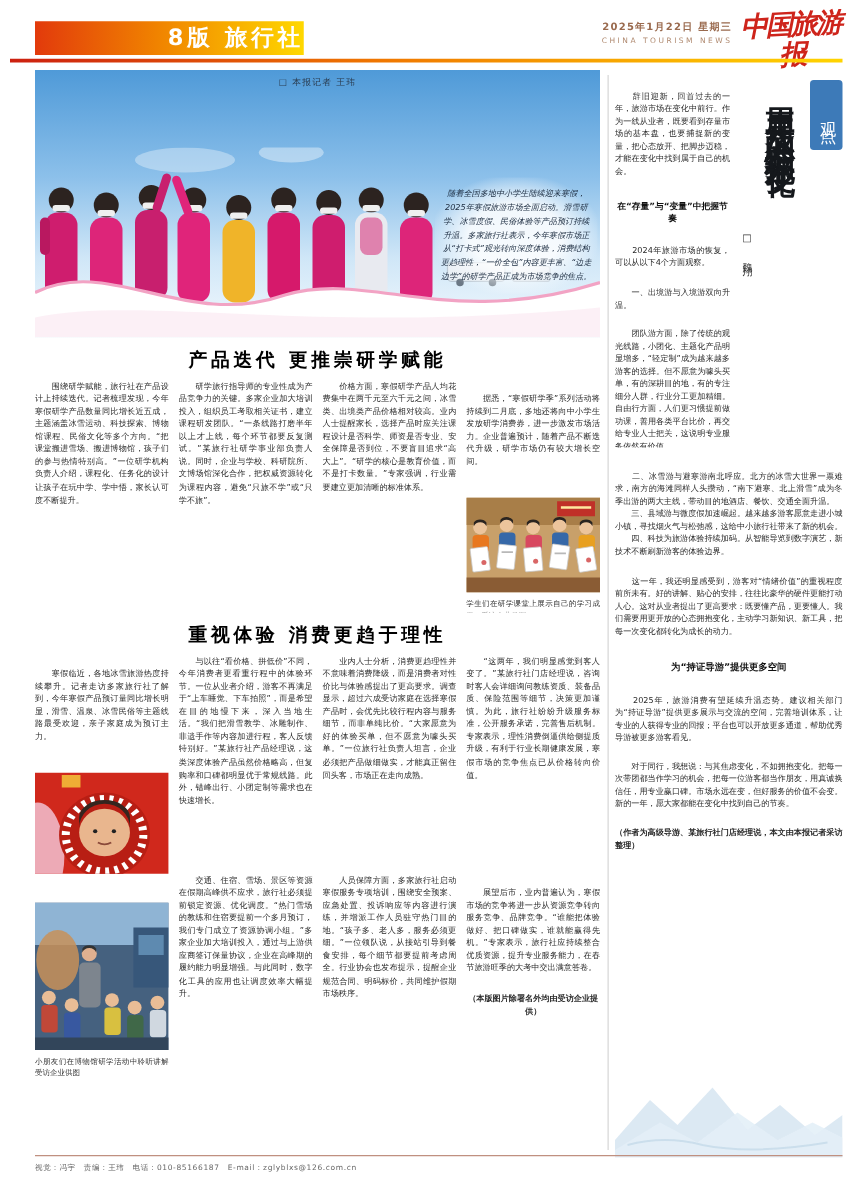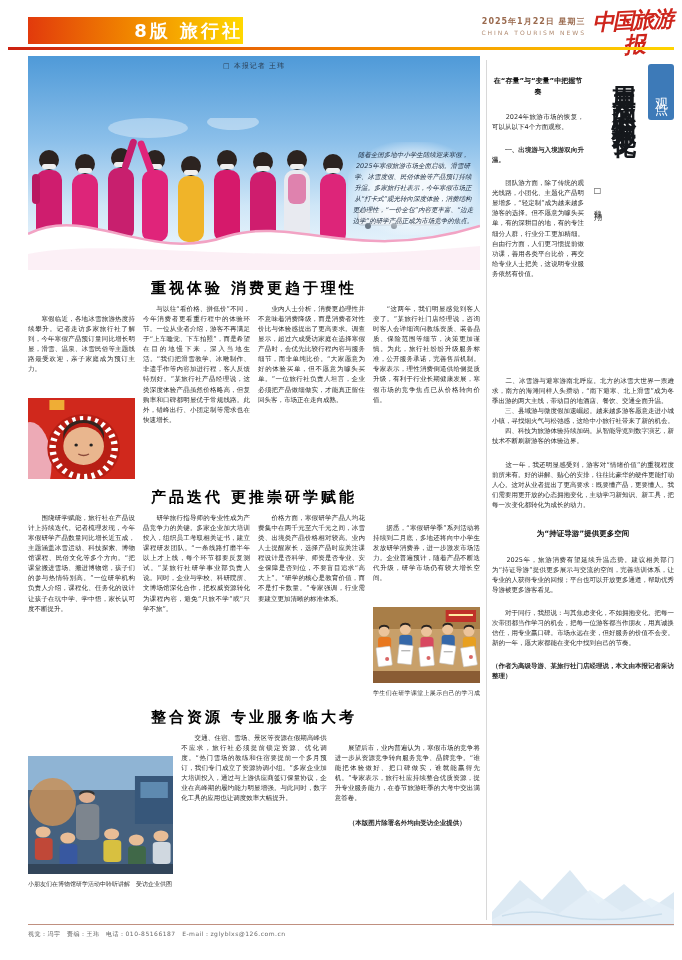--- a/index.html
+++ b/index.html
@@ -44,21 +44,21 @@
   figure{margin:3px 0 0;}
   figcaption{font-size:6px;line-height:1.5;color:#333;text-align:justify;margin-top:2px;white-space:normal;}
   .endnote{font-weight:bold;text-align:center;margin-top:4px !important;}
 
   
   .op{position:absolute;left:492px;top:58px;width:182px;}
   .op-top{position:relative;height:300px;}
   .op-narrow{position:absolute;left:0;top:4px;width:92px;height:296px;overflow:hidden;
     font-size:6.5px;line-height:1.55;text-align:justify;color:#2a2a2a;white-space:pre-line;}
   .op-narrow h4{margin:4px 0;text-align:center;font-size:7px;font-weight:bold;color:#111;}
-  .op-narrow .pt{font-weight:bold;}
+  .op-narrow .pt{font-weight:normal;}
   .op-byline{position:absolute;left:99px;top:128px;writing-mode:vertical-rl;font-size:8px;color:#333;letter-spacing:3px;}
   .op-headline{position:absolute;right:34px;top:8px;writing-mode:vertical-rl;height:288px;
     font-size:24px;font-weight:900;letter-spacing:5px;color:#15181c;}
   .op-badge{position:absolute;right:0;top:6px;width:26px;height:56px;background:#3d7ab8;border-radius:3px;
     color:#fff;writing-mode:vertical-rl;font-size:13px;letter-spacing:5px;text-align:center;line-height:26px;}
   .op-wide{margin-top:8px;height:478px;overflow:hidden;font-size:6.5px;line-height:1.55;
     text-align:justify;color:#2a2a2a;white-space:pre-line;}
   .op-wide h4{margin:5px 0;text-align:center;font-size:7.5px;font-weight:bold;color:#111;}
   .op-wide p{margin:0 0 3px;}
   .op-credit{font-weight:bold;}
@@ -148,20 +148,79 @@
               <rect x="0" y="50" width="26" height="70" rx="10" fill="#dd2579"></rect>
             </g>
         </g>
 
         <path d="M0,116 C60,86 120,146 200,118 C268,98 330,146 452,108 L452,152 L0,152 Z" fill="#ffffff"></path>
         <path d="M0,116 C60,86 120,146 200,118 C268,98 330,146 452,108" fill="none" stroke="#f2a3c4" stroke-width="2.5"></path>
         <path d="M0,136 C90,118 220,150 452,128 L452,152 L0,152 Z" fill="#fbeaf2" opacity="0.7"></path>
       </svg>
 
       <div class="hero-intro">随着全国多地中小学生陆续迎来寒假，2025年寒假旅游市场全面启动。滑雪研学、冰雪度假、民俗体验等产品预订持续升温。多家旅行社表示，今年寒假市场正从“打卡式”观光转向深度体验，消费结构更趋理性，“一价全包”内容更丰富、“边走边学”的研学产品正成为市场竞争的焦点。</div>
+    </div>
+
+    <div class="section s2">
+      <h2>产品迭代 更推崇研学赋能</h2>
+      <div class="cols">
+        <div class="col"><p>　　围绕研学赋能，旅行社在产品设计上持续迭代。记者梳理发现，今年寒假研学产品数量同比增长近五成，主题涵盖冰雪运动、科技探索、博物馆课程、民俗文化等多个方向。“把课堂搬进雪场、搬进博物馆，孩子们的参与热情特别高。”一位研学机构负责人介绍，课程化、任务化的设计让孩子在玩中学、学中悟，家长认可度不断提升。</p></div>
+        <div class="col"><p>　　研学旅行指导师的专业性成为产品竞争力的关键。多家企业加大培训投入，组织员工考取相关证书，建立课程研发团队。“一条线路打磨半年以上才上线，每个环节都要反复测试。”某旅行社研学事业部负责人说。同时，企业与学校、科研院所、文博场馆深化合作，把权威资源转化为课程内容，避免“只旅不学”或“只学不旅”。</p></div>
+        <div class="col"><p>　　价格方面，寒假研学产品人均花费集中在两千元至六千元之间，冰雪类、出境类产品价格相对较高。业内人士提醒家长，选择产品时应关注课程设计是否科学、师资是否专业、安全保障是否到位，不要盲目追求“高大上”。“研学的核心是教育价值，而不是打卡数量。”专家强调，行业需要建立更加清晰的标准体系。</p></div>
+        <div class="col">
+          <p>　　据悉，“寒假研学季”系列活动将持续到二月底，多地还将向中小学生发放研学消费券，进一步激发市场活力。企业普遍预计，随着产品不断迭代升级，研学市场仍有较大增长空间。</p>
+          <figure>
+            <svg width="100%" height="76" viewBox="0 0 106 76" preserveAspectRatio="none">
+              <rect width="106" height="76" fill="#c8a06a"></rect>
+              <rect width="106" height="22" fill="#a87e48"></rect>
+              <rect x="72" y="3" width="30" height="12" fill="#c03028"></rect>
+              <rect x="75" y="7" width="24" height="2" fill="#ffe9a0"></rect>
+              <g>
+                <g transform="translate(4,18)">
+                    <circle cx="7" cy="6" r="5.5" fill="#ecc49c"></circle>
+                    <path d="M2,5 a5.5,5.5 0 0 1 10,0 l0,-3 a5.5,4 0 0 0 -10,0 z" fill="#2a2420"></path>
+                    <rect x="1" y="12" width="13" height="14" rx="3" fill="#e87820"></rect>
+                    <rect x="0" y="22" width="14" height="19" rx="1" fill="#fff" stroke="#c9c9c9" stroke-width=".6" transform="rotate(-7 7 31)"></rect>
+                    <circle cx="10" cy="34" r="2" fill="#d04040" opacity=".8"></circle>
+                  </g>
+                <g transform="translate(25,16)">
+                    <circle cx="7" cy="6" r="5.5" fill="#ecc49c"></circle>
+                    <path d="M2,5 a5.5,5.5 0 0 1 10,0 l0,-3 a5.5,4 0 0 0 -10,0 z" fill="#2a2420"></path>
+                    <rect x="1" y="12" width="13" height="14" rx="3" fill="#3668a8"></rect>
+                    <rect x="0" y="22" width="14" height="19" rx="1" fill="#fff" stroke="#c9c9c9" stroke-width=".6" transform="rotate(6 7 31)"></rect>
+                    <rect x="3" y="27" width="9" height="1.4" fill="#b8b8b8"></rect>
+                  </g>
+                <g transform="translate(46,18)">
+                    <circle cx="7" cy="6" r="5.5" fill="#ecc49c"></circle>
+                    <path d="M2,5 a5.5,5.5 0 0 1 10,0 l0,-3 a5.5,4 0 0 0 -10,0 z" fill="#2a2420"></path>
+                    <rect x="1" y="12" width="13" height="14" rx="3" fill="#d84860"></rect>
+                    <rect x="0" y="22" width="14" height="19" rx="1" fill="#fff" stroke="#c9c9c9" stroke-width=".6" transform="rotate(-5 7 31)"></rect>
+                    <circle cx="9" cy="33" r="2" fill="#d04040" opacity=".8"></circle>
+                  </g>
+                <g transform="translate(67,16)">
+                    <circle cx="7" cy="6" r="5.5" fill="#ecc49c"></circle>
+                    <path d="M2,5 a5.5,5.5 0 0 1 10,0 l0,-3 a5.5,4 0 0 0 -10,0 z" fill="#2a2420"></path>
+                    <rect x="1" y="12" width="13" height="14" rx="3" fill="#3668a8"></rect>
+                    <rect x="0" y="22" width="14" height="19" rx="1" fill="#fff" stroke="#c9c9c9" stroke-width=".6" transform="rotate(8 7 31)"></rect>
+                    <rect x="3" y="28" width="9" height="1.4" fill="#b8b8b8"></rect>
+                  </g>
+                <g transform="translate(88,18)">
+                    <circle cx="7" cy="6" r="5.5" fill="#ecc49c"></circle>
+                    <path d="M2,5 a5.5,5.5 0 0 1 10,0 l0,-3 a5.5,4 0 0 0 -10,0 z" fill="#2a2420"></path>
+                    <rect x="1" y="12" width="13" height="14" rx="3" fill="#e8a020"></rect>
+                    <rect x="0" y="22" width="14" height="19" rx="1" fill="#fff" stroke="#c9c9c9" stroke-width=".6" transform="rotate(-9 7 31)"></rect>
+                    <circle cx="9" cy="32" r="2" fill="#d04040" opacity=".8"></circle>
+                  </g>
+              </g>
+              <rect y="64" width="106" height="12" fill="#8a5c34"></rect>
+            </svg>
+            <figcaption>学生们在研学课堂上展示自己的学习成果　受访企业供图</figcaption>
+          </figure>
+        </div>
+      </div>
     </div>
 
     <div class="section s1">
       <h2>重视体验 消费更趋于理性</h2>
       <div class="cols">
         <div class="col">
           <p>　　寒假临近，各地冰雪旅游热度持续攀升。记者走访多家旅行社了解到，今年寒假产品预订量同比增长明显，滑雪、温泉、冰雪民俗等主题线路最受欢迎，亲子家庭成为预订主力。</p>
           <figure>
             <svg width="100%" height="98" viewBox="0 0 100 98" preserveAspectRatio="none">
               <rect width="100" height="98" fill="#d0281c"></rect>
@@ -177,81 +236,21 @@
             </svg>
             
           </figure>
         </div>
         <div class="col"><p>　　与以往“看价格、拼低价”不同，今年消费者更看重行程中的体验环节。一位从业者介绍，游客不再满足于“上车睡觉、下车拍照”，而是希望在目的地慢下来，深入当地生活。“我们把滑雪教学、冰雕制作、非遗手作等内容加进行程，客人反馈特别好。”某旅行社产品经理说，这类深度体验产品虽然价格略高，但复购率和口碑都明显优于常规线路。此外，错峰出行、小团定制等需求也在快速增长。</p></div>
         <div class="col"><p>　　业内人士分析，消费更趋理性并不意味着消费降级，而是消费者对性价比与体验感提出了更高要求。调查显示，超过六成受访家庭在选择寒假产品时，会优先比较行程内容与服务细节，而非单纯比价。“大家愿意为好的体验买单，但不愿意为噱头买单。”一位旅行社负责人坦言，企业必须把产品做细做实，才能真正留住回头客，市场正在走向成熟。</p></div>
         <div class="col"><p>　　“这两年，我们明显感觉到客人变了。”某旅行社门店经理说，咨询时客人会详细询问教练资质、装备品质、保险范围等细节，决策更加谨慎。为此，旅行社纷纷升级服务标准，公开服务承诺，完善售后机制。专家表示，理性消费倒逼供给侧提质升级，有利于行业长期健康发展，寒假市场的竞争焦点已从价格转向价值。</p></div>
       </div>
     </div>
 
-    <div class="section s2">
-      <h2>产品迭代 更推崇研学赋能</h2>
-      <div class="cols">
-        <div class="col"><p>　　围绕研学赋能，旅行社在产品设计上持续迭代。记者梳理发现，今年寒假研学产品数量同比增长近五成，主题涵盖冰雪运动、科技探索、博物馆课程、民俗文化等多个方向。“把课堂搬进雪场、搬进博物馆，孩子们的参与热情特别高。”一位研学机构负责人介绍，课程化、任务化的设计让孩子在玩中学、学中悟，家长认可度不断提升。</p></div>
-        <div class="col"><p>　　研学旅行指导师的专业性成为产品竞争力的关键。多家企业加大培训投入，组织员工考取相关证书，建立课程研发团队。“一条线路打磨半年以上才上线，每个环节都要反复测试。”某旅行社研学事业部负责人说。同时，企业与学校、科研院所、文博场馆深化合作，把权威资源转化为课程内容，避免“只旅不学”或“只学不旅”。</p></div>
-        <div class="col"><p>　　价格方面，寒假研学产品人均花费集中在两千元至六千元之间，冰雪类、出境类产品价格相对较高。业内人士提醒家长，选择产品时应关注课程设计是否科学、师资是否专业、安全保障是否到位，不要盲目追求“高大上”。“研学的核心是教育价值，而不是打卡数量。”专家强调，行业需要建立更加清晰的标准体系。</p></div>
-        <div class="col">
-          <p>　　据悉，“寒假研学季”系列活动将持续到二月底，多地还将向中小学生发放研学消费券，进一步激发市场活力。企业普遍预计，随着产品不断迭代升级，研学市场仍有较大增长空间。</p>
-          <figure>
-            <svg width="100%" height="76" viewBox="0 0 106 76" preserveAspectRatio="none">
-              <rect width="106" height="76" fill="#c8a06a"></rect>
-              <rect width="106" height="22" fill="#a87e48"></rect>
-              <rect x="72" y="3" width="30" height="12" fill="#c03028"></rect>
-              <rect x="75" y="7" width="24" height="2" fill="#ffe9a0"></rect>
-              <g>
-                <g transform="translate(4,18)">
-                    <circle cx="7" cy="6" r="5.5" fill="#ecc49c"></circle>
-                    <path d="M2,5 a5.5,5.5 0 0 1 10,0 l0,-3 a5.5,4 0 0 0 -10,0 z" fill="#2a2420"></path>
-                    <rect x="1" y="12" width="13" height="14" rx="3" fill="#e87820"></rect>
-                    <rect x="0" y="22" width="14" height="19" rx="1" fill="#fff" stroke="#c9c9c9" stroke-width=".6" transform="rotate(-7 7 31)"></rect>
-                    <circle cx="10" cy="34" r="2" fill="#d04040" opacity=".8"></circle>
-                  </g>
-                <g transform="translate(25,16)">
-                    <circle cx="7" cy="6" r="5.5" fill="#ecc49c"></circle>
-                    <path d="M2,5 a5.5,5.5 0 0 1 10,0 l0,-3 a5.5,4 0 0 0 -10,0 z" fill="#2a2420"></path>
-                    <rect x="1" y="12" width="13" height="14" rx="3" fill="#3668a8"></rect>
-                    <rect x="0" y="22" width="14" height="19" rx="1" fill="#fff" stroke="#c9c9c9" stroke-width=".6" transform="rotate(6 7 31)"></rect>
-                    <rect x="3" y="27" width="9" height="1.4" fill="#b8b8b8"></rect>
-                  </g>
-                <g transform="translate(46,18)">
-                    <circle cx="7" cy="6" r="5.5" fill="#ecc49c"></circle>
-                    <path d="M2,5 a5.5,5.5 0 0 1 10,0 l0,-3 a5.5,4 0 0 0 -10,0 z" fill="#2a2420"></path>
-                    <rect x="1" y="12" width="13" height="14" rx="3" fill="#d84860"></rect>
-                    <rect x="0" y="22" width="14" height="19" rx="1" fill="#fff" stroke="#c9c9c9" stroke-width=".6" transform="rotate(-5 7 31)"></rect>
-                    <circle cx="9" cy="33" r="2" fill="#d04040" opacity=".8"></circle>
-                  </g>
-                <g transform="translate(67,16)">
-                    <circle cx="7" cy="6" r="5.5" fill="#ecc49c"></circle>
-                    <path d="M2,5 a5.5,5.5 0 0 1 10,0 l0,-3 a5.5,4 0 0 0 -10,0 z" fill="#2a2420"></path>
-                    <rect x="1" y="12" width="13" height="14" rx="3" fill="#3668a8"></rect>
-                    <rect x="0" y="22" width="14" height="19" rx="1" fill="#fff" stroke="#c9c9c9" stroke-width=".6" transform="rotate(8 7 31)"></rect>
-                    <rect x="3" y="28" width="9" height="1.4" fill="#b8b8b8"></rect>
-                  </g>
-                <g transform="translate(88,18)">
-                    <circle cx="7" cy="6" r="5.5" fill="#ecc49c"></circle>
-                    <path d="M2,5 a5.5,5.5 0 0 1 10,0 l0,-3 a5.5,4 0 0 0 -10,0 z" fill="#2a2420"></path>
-                    <rect x="1" y="12" width="13" height="14" rx="3" fill="#e8a020"></rect>
-                    <rect x="0" y="22" width="14" height="19" rx="1" fill="#fff" stroke="#c9c9c9" stroke-width=".6" transform="rotate(-9 7 31)"></rect>
-                    <circle cx="9" cy="32" r="2" fill="#d04040" opacity=".8"></circle>
-                  </g>
-              </g>
-              <rect y="64" width="106" height="12" fill="#8a5c34"></rect>
-            </svg>
-            <figcaption>学生们在研学课堂上展示自己的学习成果　受访企业供图</figcaption>
-          </figure>
-        </div>
-      </div>
-    </div>
-
     <div class="section s3">
-      <h2>整合资源 专业服务临大考</h2>
       <div class="cols">
         <div class="col">
           <figure>
             <svg width="100%" height="118" viewBox="0 0 106 118" preserveAspectRatio="none">
               <rect width="106" height="118" fill="#45617f"></rect>
               <rect width="106" height="34" fill="#8fb4d4"></rect>
               <ellipse cx="18" cy="46" rx="17" ry="24" fill="#c89058" opacity="0.85"></ellipse>
               <rect x="78" y="20" width="28" height="48" fill="#37577a"></rect>
               <rect x="82" y="26" width="20" height="16" fill="#6fa0c8" opacity="0.7"></rect>
               <g transform="translate(34,34)">
@@ -278,33 +277,35 @@
               <g transform="translate(90,74)">
                   <circle cx="7" cy="6" r="5.5" fill="#e9bd96"></circle>
                   <rect x="1" y="12" width="13" height="22" rx="3" fill="#d0d8e0"></rect>
                 </g>
               <rect y="108" width="106" height="10" fill="#32455a"></rect>
             </svg>
             <figcaption>小朋友们在博物馆研学活动中聆听讲解　受访企业供图</figcaption>
           </figure>
         </div>
         <div class="col"><p>　　交通、住宿、雪场、景区等资源在假期高峰供不应求，旅行社必须提前锁定资源、优化调度。“热门雪场的教练和住宿要提前一个多月预订，我们专门成立了资源协调小组。”多家企业加大培训投入，通过与上游供应商签订保量协议，企业在高峰期的履约能力明显增强。与此同时，数字化工具的应用也让调度效率大幅提升。</p></div>
+        <div class="col"><p>　　人员保障方面，多家旅行社启动寒假服务专项培训，围绕安全预案、应急处置、投诉响应等内容进行演练，并增派工作人员驻守热门目的地。“孩子多、老人多，服务必须更细。”一位领队说，从接站引导到餐食安排，每个细节都要提前考虑周全。行业协会也发布提示，提醒企业规范合同、明码标价，共同维护假期市场秩序。</p></div>
         <div class="col">
           <p>　　展望后市，业内普遍认为，寒假市场的竞争将进一步从资源竞争转向服务竞争、品牌竞争。“谁能把体验做好、把口碑做实，谁就能赢得先机。”专家表示，旅行社应持续整合优质资源，提升专业服务能力，在春节旅游旺季的大考中交出满意答卷。</p>
           <p class="endnote">（本版图片除署名外均由受访企业提供）</p>
         </div>
       </div>
     </div>
   </div>
 
   <div class="vdivider"></div>
 
   <div class="op">
     <div class="op-top">
       <div class="op-narrow">
+        <p style="margin:0 0 3px;">　　辞旧迎新，回首过去的一年，旅游市场在变化中前行。作为一线从业者，既要看到存量市场的基本盘，也要捕捉新的变量，把心态放开、把脚步迈稳，才能在变化中找到属于自己的机会。</p>
         <h4>在“存量”与“变量”中把握节奏</h4>
         <p style="margin:0 0 3px;">　　2024年旅游市场的恢复，可以从以下4个方面观察。</p>
         <p class="pt" style="margin:0 0 3px;">　　一、出境游与入境游双向升温。</p>
         <p style="margin:0;">　　团队游方面，除了传统的观光线路，小团化、主题化产品明显增多，“轻定制”成为越来越多游客的选择。但不愿意为噱头买单，有的深耕目的地，有的专注细分人群，行业分工更加精细。自由行方面，人们更习惯提前做功课，善用各类平台比价，再交给专业人士把关，这说明专业服务依然有价值。</p>
       </div>
       <div class="op-byline">□ 魏翔</div>
       <div class="op-headline">用更开放的心态拥抱变化</div>
       <div class="op-badge">观点</div>
     </div>
 

